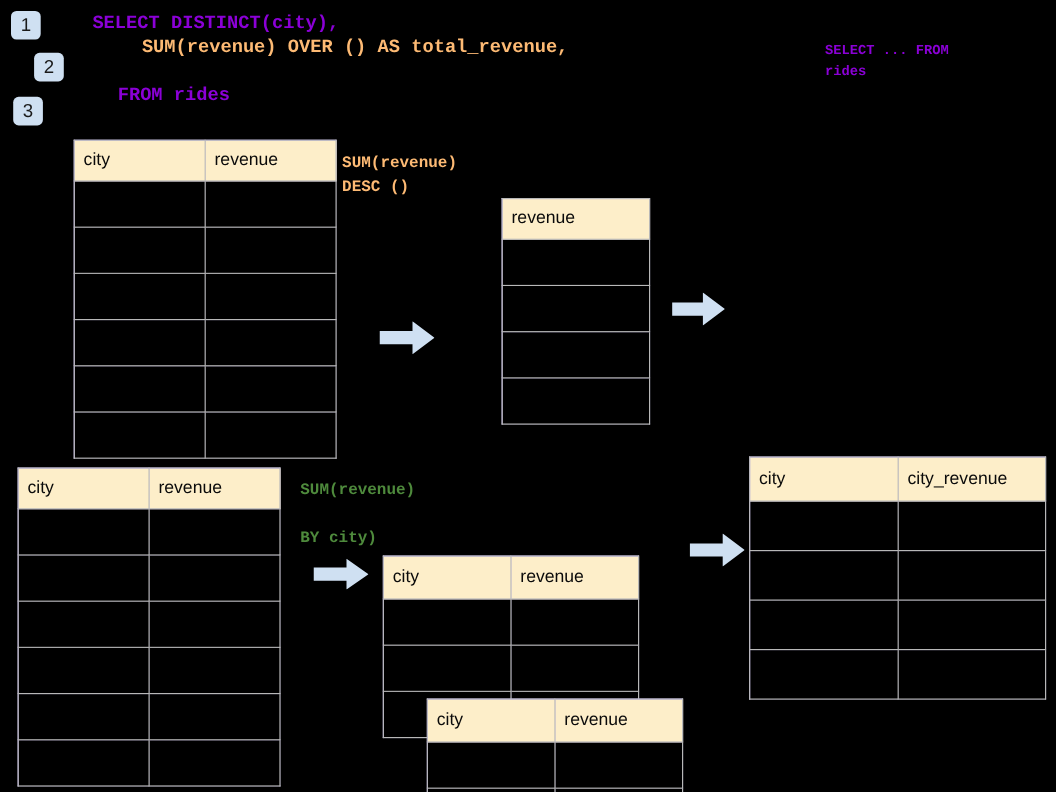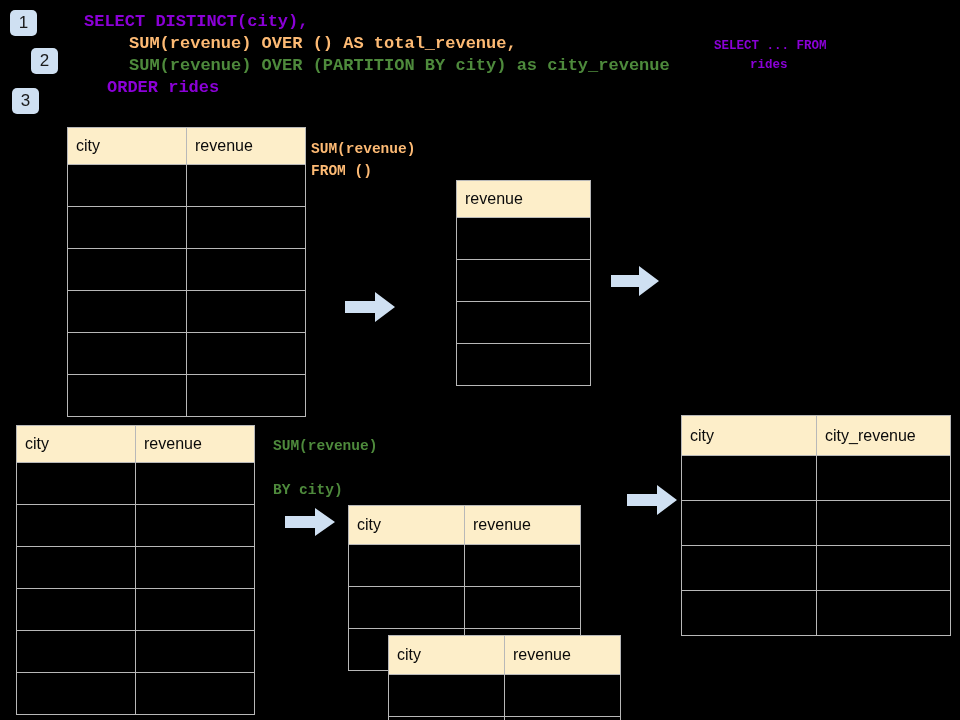--- a/index.html
+++ b/index.html
@@ -98,28 +98,27 @@
 <body>
 
 <div id="canvas">
 
   <div class="badge" style="left:10px; top:10px;">1</div>
   <div class="badge" style="left:31px; top:48px;">2</div>
   <div class="badge" style="left:12px; top:88px;">3</div>
 
   <div class="code c-purple" style="left:84px; top:11px;">SELECT DISTINCT(city),</div>
   <div class="code c-red" style="left:129px; top:33px;">SUM(revenue) OVER () AS total_revenue,</div>
-  <div class="code c-green" style="left:129px; top:55px;">SUM(revenue) OVER (PARTITION BY city) as city_revenue</div>
-  <div class="code c-purple" style="left:107px; top:77px;">ORDER rides</div>
-
-  <div class="side-label" style="left:714px; top:37px;">SELECT ... FROM</div>
+  <div class="code c-purple" style="left:107px; top:77px;">FROM rides</div>
+
+  <div class="side-label" style="left:750px; top:37px;">SELECT ... FROM</div>
   <div class="side-label" style="left:750px; top:56px;">rides</div>
 
   <div class="annot c-red" style="left:311px; top:138px;">SUM(revenue)</div>
-  <div class="annot c-red" style="left:311px; top:160px;">FROM ()</div>
+  <div class="annot c-red" style="left:311px; top:160px;">DESC ()</div>
 
   <div class="annot c-green" style="left:273px; top:435px;">SUM(revenue)</div>
   <div class="annot c-green" style="left:273px; top:479px;">BY city)</div>
 
   <table class="tbl" style="left:67px; top:127px; width:238px;">
     <colgroup>
         <col style="width:119px">
         <col style="width:119px">
       </colgroup>
     <thead>

